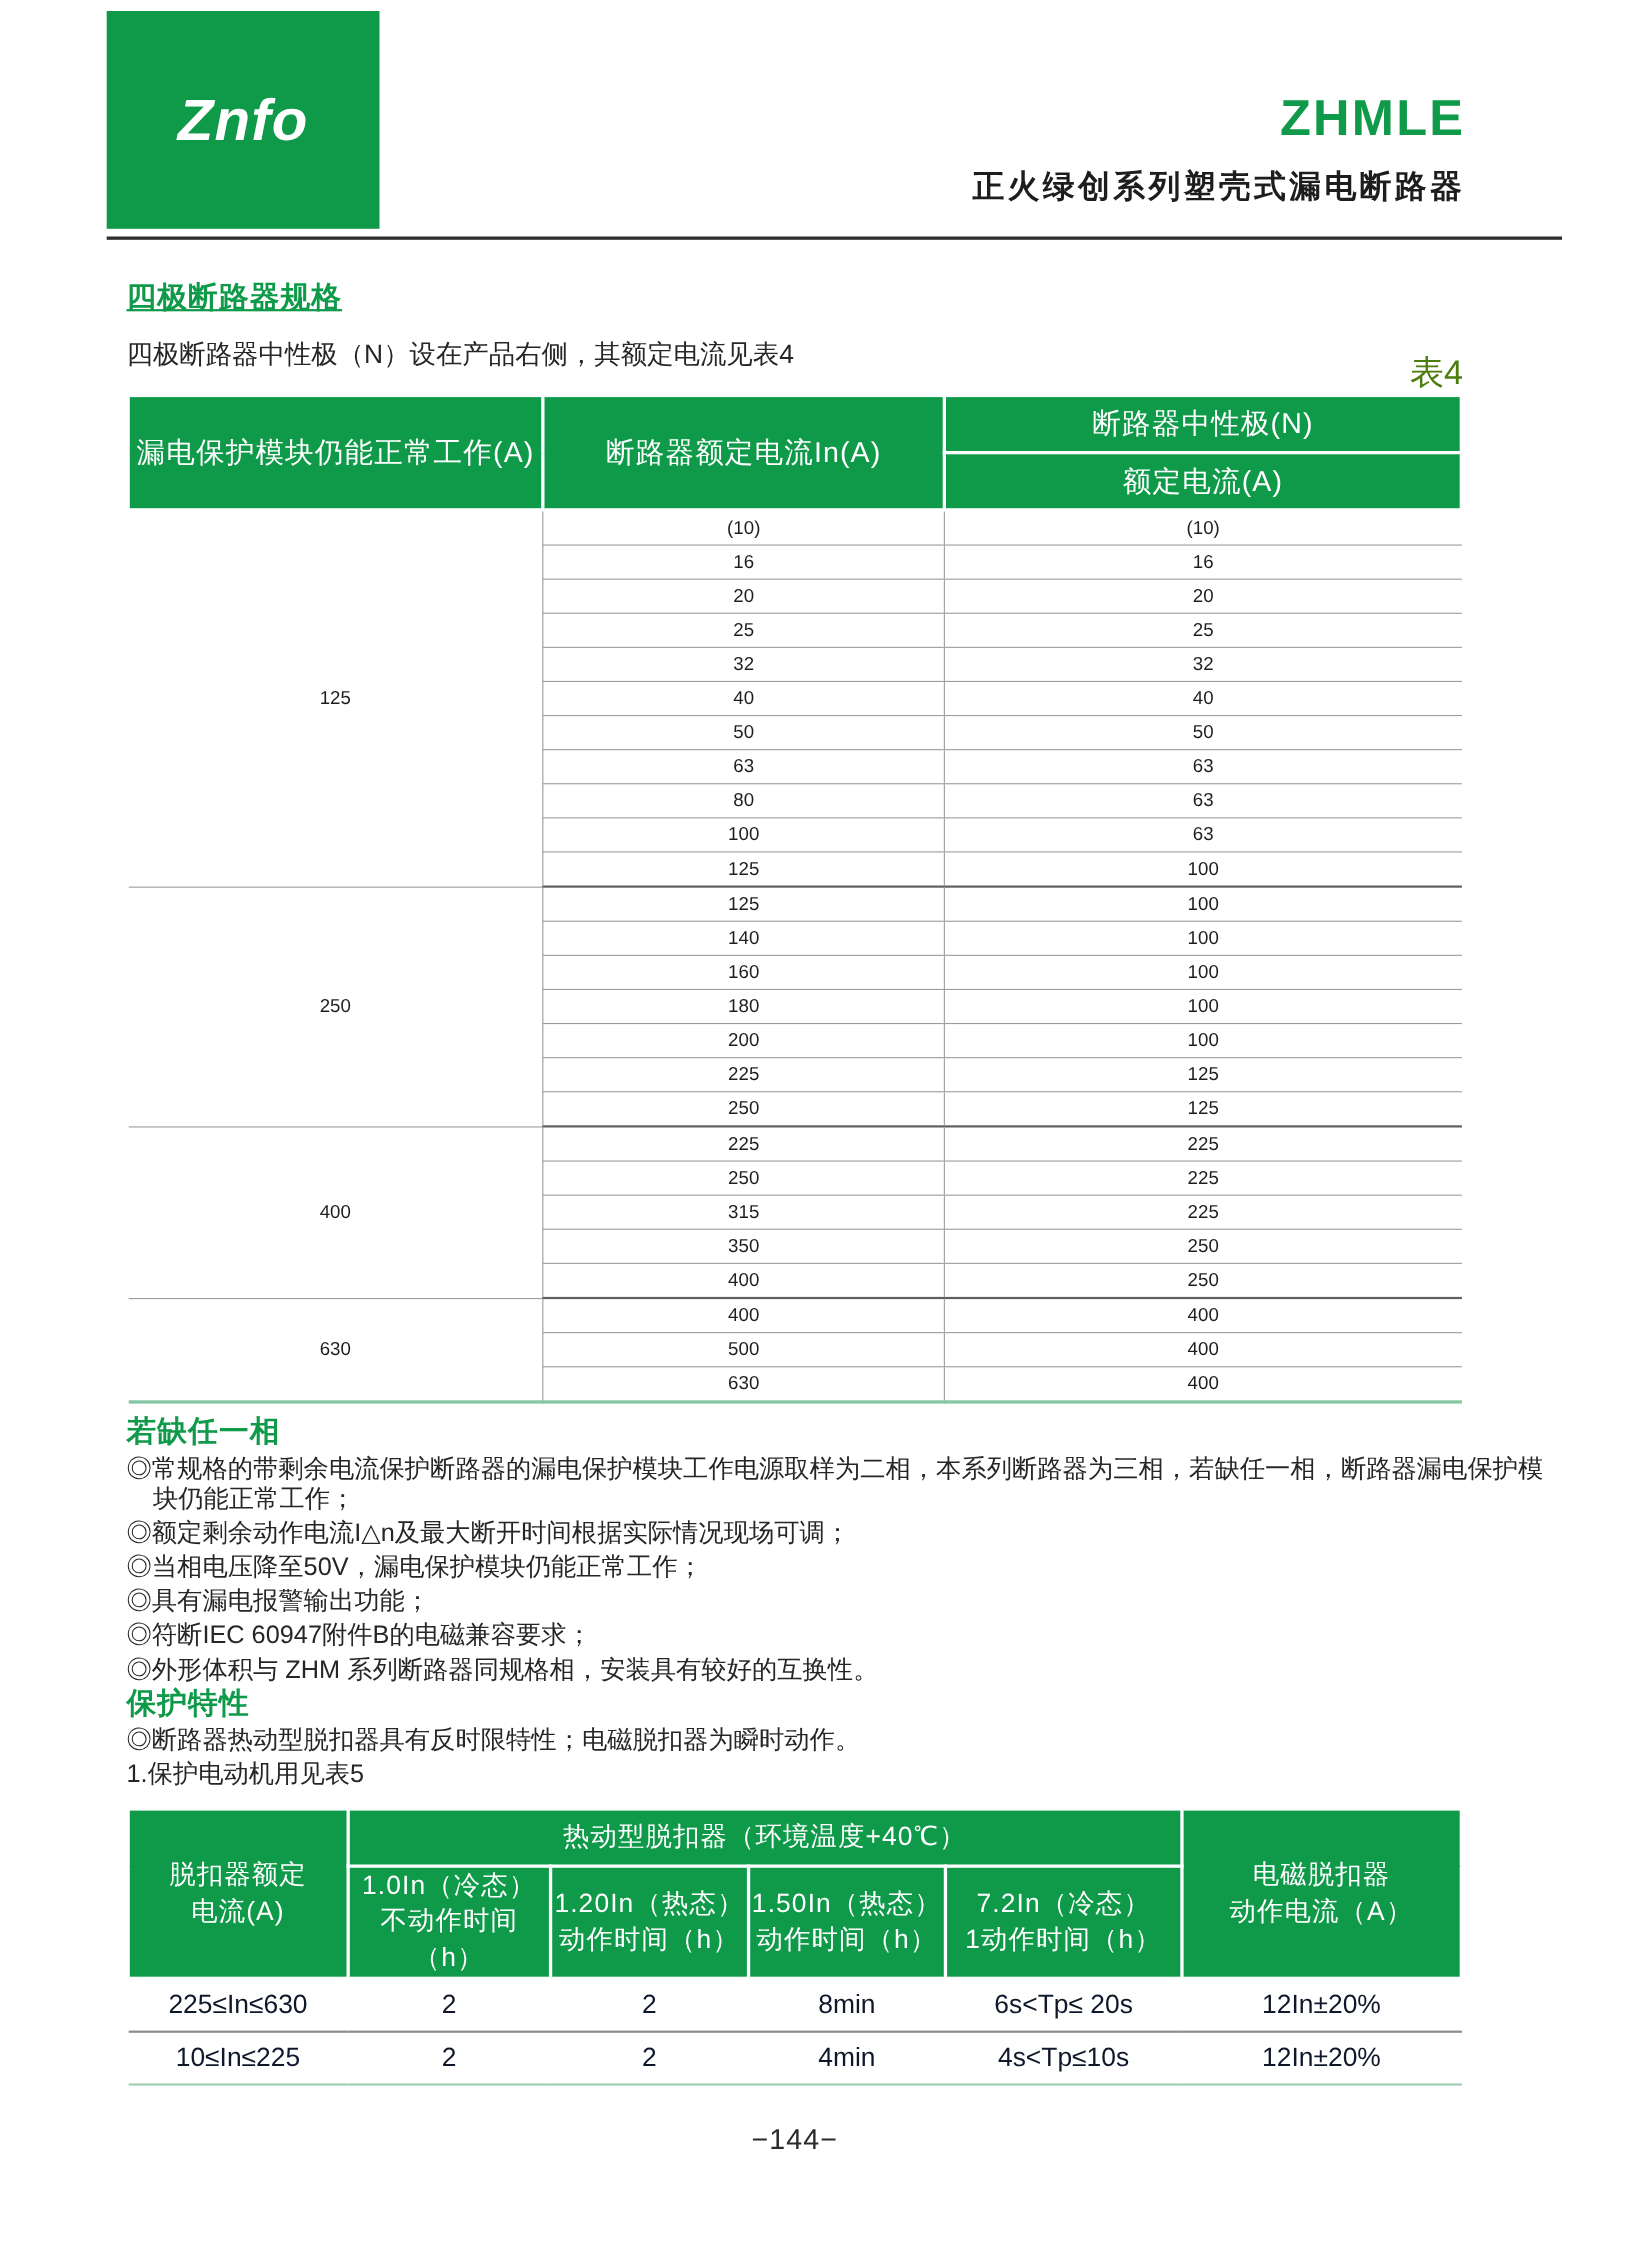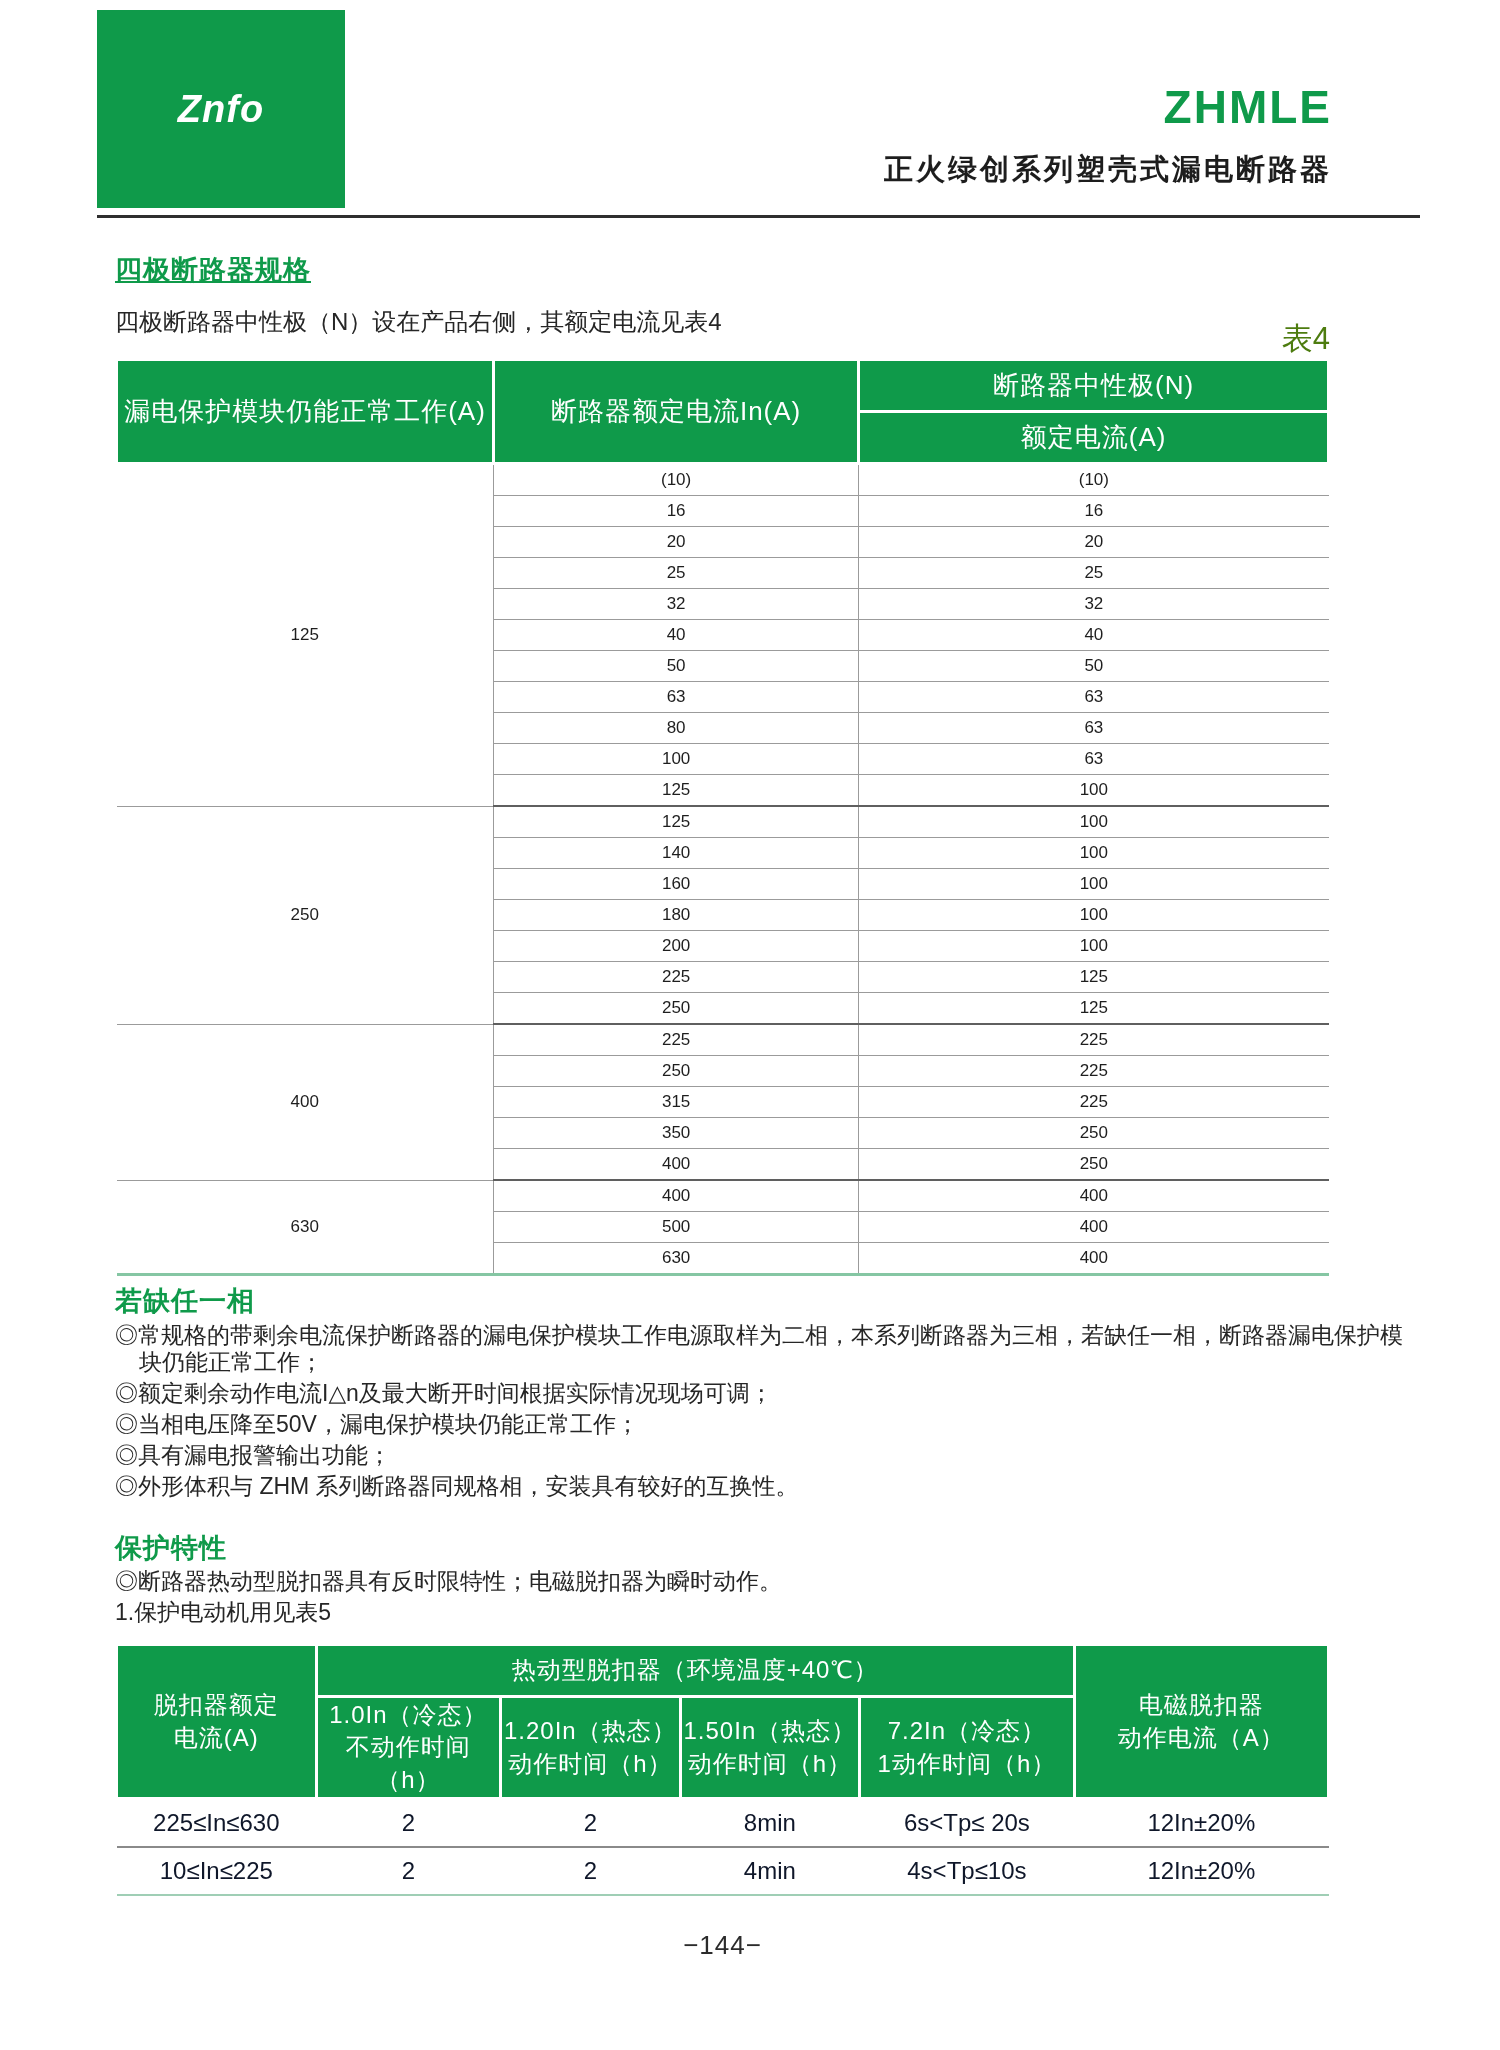--- a/index.html
+++ b/index.html
@@ -14,21 +14,21 @@
     font-family:"Liberation Sans", sans-serif;color:var(--ink);
   }
   .abs{position:absolute;}
 
   
   .logo-block{
     left:97px;top:10px;width:248px;height:198px;background:var(--green);
     display:flex;align-items:center;justify-content:center;
   }
   .logo-text{
-    color:#fff;font-size:38px;font-weight:700;font-style:italic;letter-spacing:1px;
+    color:#fff;font-size:53px;font-weight:700;font-style:italic;letter-spacing:1px;
   }
   .product-code{
     top:80px;right:168px;color:var(--green);font-size:46px;font-weight:700;letter-spacing:2px;
     text-align:right;
   }
   .subtitle{
     top:150px;right:168px;font-size:29px;font-weight:700;color:#1d1d1d;letter-spacing:3px;
     text-align:right;
   }
   .header-rule{left:97px;top:215px;width:1323px;height:3px;background:#2e2e2e;}
@@ -236,20 +236,21 @@
         </tr>
       </tbody>
   </table>
 
   <div class="abs sec-title t-features">若缺任一相</div>
   <div class="abs bullets">
     <p>◎常规格的带剩余电流保护断路器的漏电保护模块工作电源取样为二相，本系列断路器为三相，若缺任一相，断路器漏电保护模块仍能正常工作；</p>
     <p>◎额定剩余动作电流I△n及最大断开时间根据实际情况现场可调；</p>
     <p>◎当相电压降至50V，漏电保护模块仍能正常工作；</p>
     <p>◎具有漏电报警输出功能；</p>
+    <p>◎符断IEC 60947附件B的电磁兼容要求；</p>
     <p>◎外形体积与 ZHM 系列断路器同规格相，安装具有较好的互换性。</p>
   </div>
 
   <div class="abs sec-title t-protect">保护特性</div>
   <div class="abs pbullets">
     <p>◎断路器热动型脱扣器具有反时限特性；电磁脱扣器为瞬时动作。</p>
     <p class="plain">1.保护电动机用见表5</p>
   </div>
 
   <table class="abs t5">

